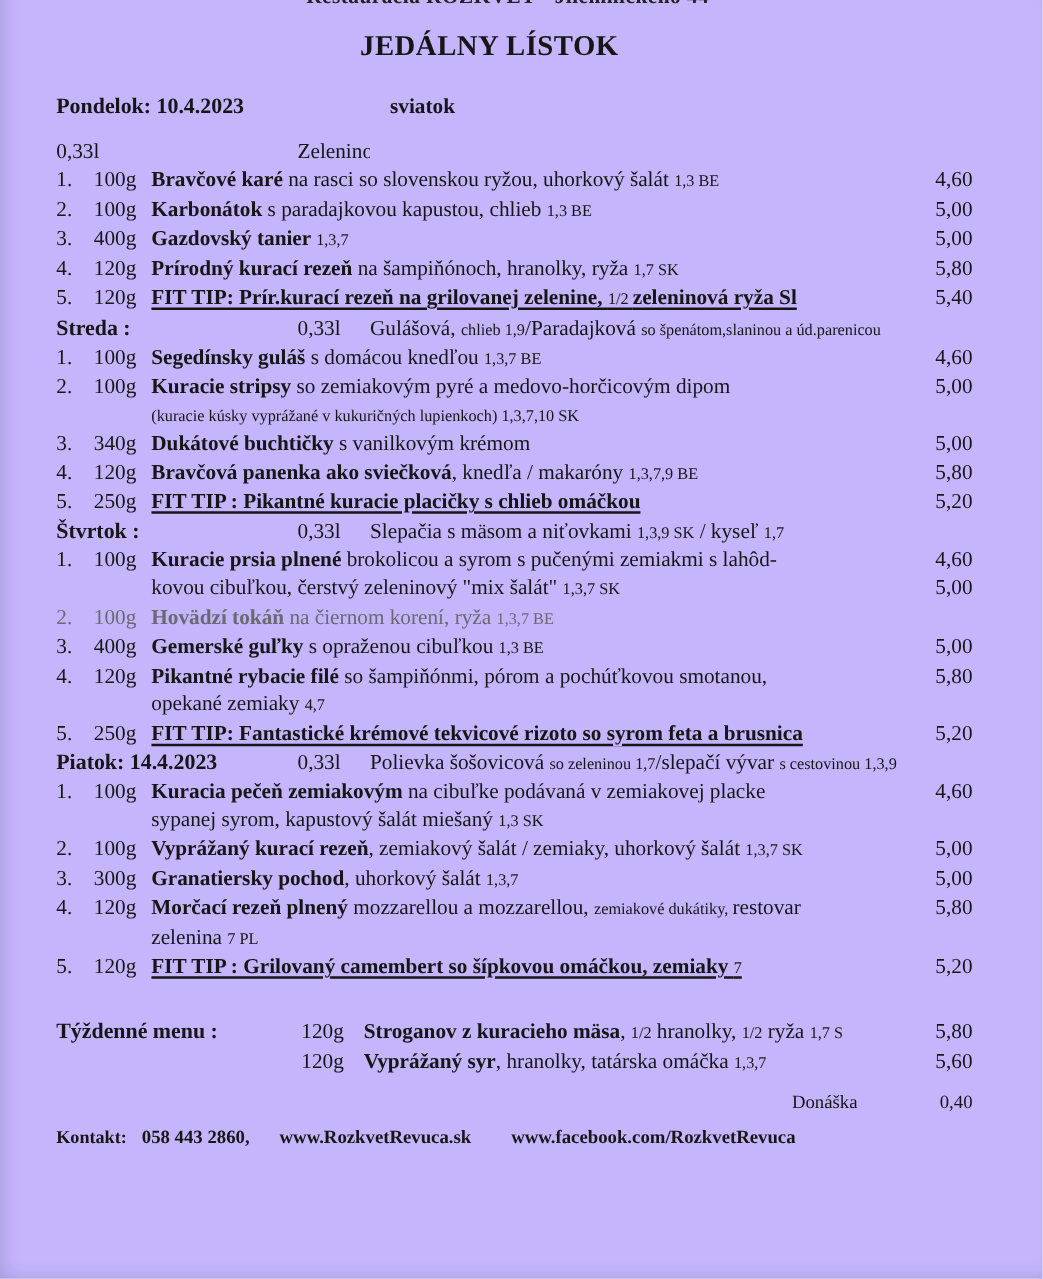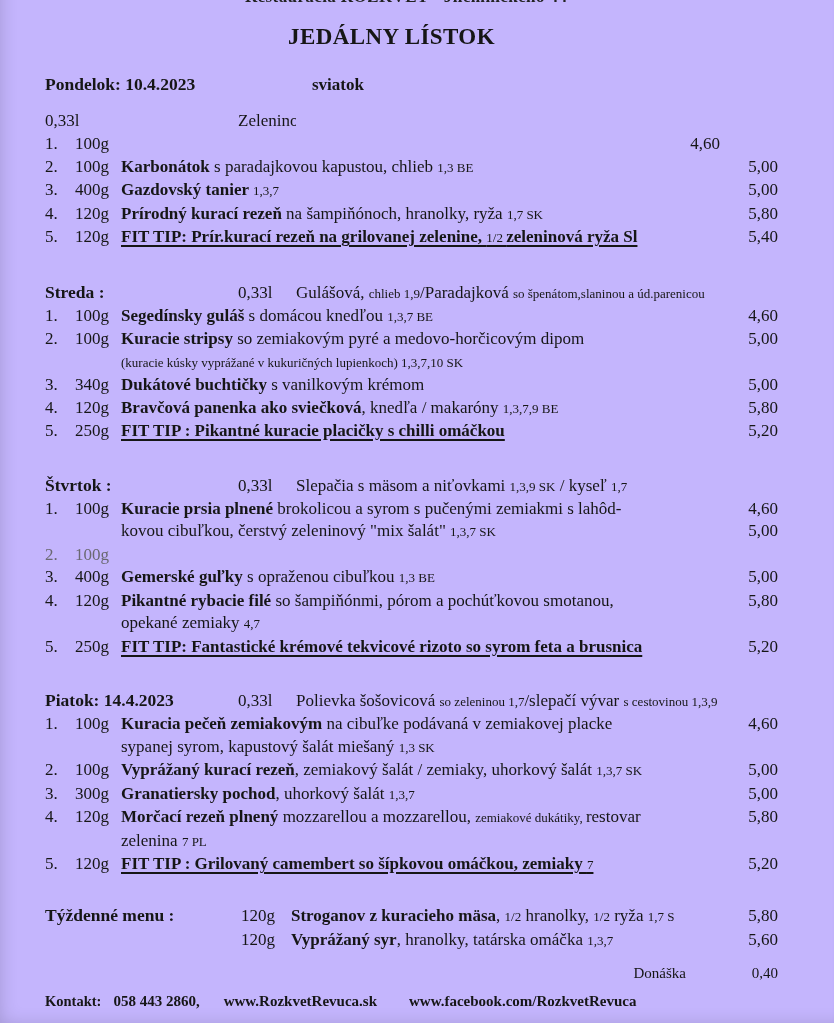--- a/index.html
+++ b/index.html
@@ -13,21 +13,21 @@
     box-shadow:inset 14px -12px 20px -16px rgba(0,0,0,.20), inset -3px 0 10px -8px rgba(0,0,0,.07);
   }
   .content{padding:0 56px 0 45px;}
   
   .clip{height:9px;overflow:hidden;text-align:center;}
   .clip-inner{font-weight:bold;font-size:17px;line-height:22px;margin-top:-14px;letter-spacing:.4px;color:#222;}
   .title{text-align:center;font-weight:bold;font-size:23px;margin-top:15px;letter-spacing:.4px;transform:translateX(-20px);}
   
   .day:nth-child(1){margin-top:23px;}
   .day:nth-child(2){margin-top:13px;}
-  .day:nth-child(n+3){margin-top:31px;}
+  .day:nth-child(n+3){}
   .day-header{display:grid;grid-template-columns:193px 58px 1fr;line-height:23px;font-size:17px;align-items:baseline;}
   .pondelok .day-header{grid-template-columns:267px 1fr;}
   .day-label{font-weight:bold;font-size:17.5px;white-space:nowrap;}
   .day-note{font-weight:bold;}
   .day-soup{white-space:nowrap;overflow:hidden;}
   .irow{display:grid;grid-template-columns:30px 46px 1fr 58px;line-height:22.5px;font-size:17px;align-items:baseline;}
   .c-num{}
   .c-wt{}
   .c-text{white-space:nowrap;overflow:hidden;}
   .c-text.u{text-decoration:underline;text-decoration-thickness:1.6px;text-underline-offset:2.5px;}
@@ -69,20 +69,21 @@
           </div>
         </div>
         <div class="day">
           <div class="day-header">
             <span class="day-vol">0,33l</span>
             <span class="day-soup"><span class="sg-r">Zeleninová s cestovinou </span><span class="sg-s">1,3,9</span></span>
           </div>
           <div class="irow">
             <span class="c-num">1.</span>
             <span class="c-wt">100g</span>
+            <span class="c-text"><span class="sg-b">Bravčové karé </span><span class="sg-r">na rasci so slovenskou ryžou, uhorkový šalát </span><span class="sg-s">1,3 BE</span></span>
             <span class="c-price">4,60</span>
           </div>
           <div class="irow">
             <span class="c-num">2.</span>
             <span class="c-wt">100g</span>
             <span class="c-text"><span class="sg-b">Karbonátok </span><span class="sg-r">s paradajkovou kapustou, chlieb </span><span class="sg-s">1,3 BE</span></span>
             <span class="c-price">5,00</span>
           </div>
           <div class="irow">
             <span class="c-num">3.</span>
@@ -135,21 +136,21 @@
           </div>
           <div class="irow">
             <span class="c-num">4.</span>
             <span class="c-wt">120g</span>
             <span class="c-text"><span class="sg-b">Bravčová panenka ako sviečková</span><span class="sg-r">, knedľa / makaróny </span><span class="sg-s">1,3,7,9  BE</span></span>
             <span class="c-price">5,80</span>
           </div>
           <div class="irow">
             <span class="c-num">5.</span>
             <span class="c-wt">250g</span>
-            <span class="c-text u"><span class="sg-b">FIT TIP : Pikantné kuracie placičky s chilli omáčkou</span></span>
+            <span class="c-text u"><span class="sg-b">FIT TIP : Pikantné kuracie placičky s chlieb omáčkou</span></span>
             <span class="c-price">5,20</span>
           </div>
         </div>
         <div class="day">
           <div class="day-header">
             <span class="day-label">Štvrtok :</span>
             <span class="day-vol">0,33l</span>
             <span class="day-soup"><span class="sg-r">Slepačia s mäsom a niťovkami </span><span class="sg-s">1,3,9 SK</span><span class="sg-r"> / kyseľ </span><span class="sg-s">1,7</span></span>
           </div>
           <div class="irow">
@@ -160,20 +161,21 @@
           </div>
           <div class="irow">
             <span class="c-num"></span>
             <span class="c-wt"></span>
             <span class="c-text"><span class="sg-r">kovou cibuľkou, čerstvý zeleninový "mix šalát" </span><span class="sg-s">1,3,7 SK</span></span>
             <span class="c-price">5,00</span>
           </div>
           <div class="irow faded">
             <span class="c-num">2.</span>
             <span class="c-wt">100g</span>
+            <span class="c-text"><span class="sg-b">Hovädzí tokáň </span><span class="sg-r">na čiernom korení, ryža </span><span class="sg-s">1,3,7 BE</span></span>
             <span class="c-price"></span>
           </div>
           <div class="irow">
             <span class="c-num">3.</span>
             <span class="c-wt">400g</span>
             <span class="c-text"><span class="sg-b">Gemerské guľky </span><span class="sg-r">s opraženou cibuľkou </span><span class="sg-s">1,3 BE</span></span>
             <span class="c-price">5,00</span>
           </div>
           <div class="irow">
             <span class="c-num">4.</span>

